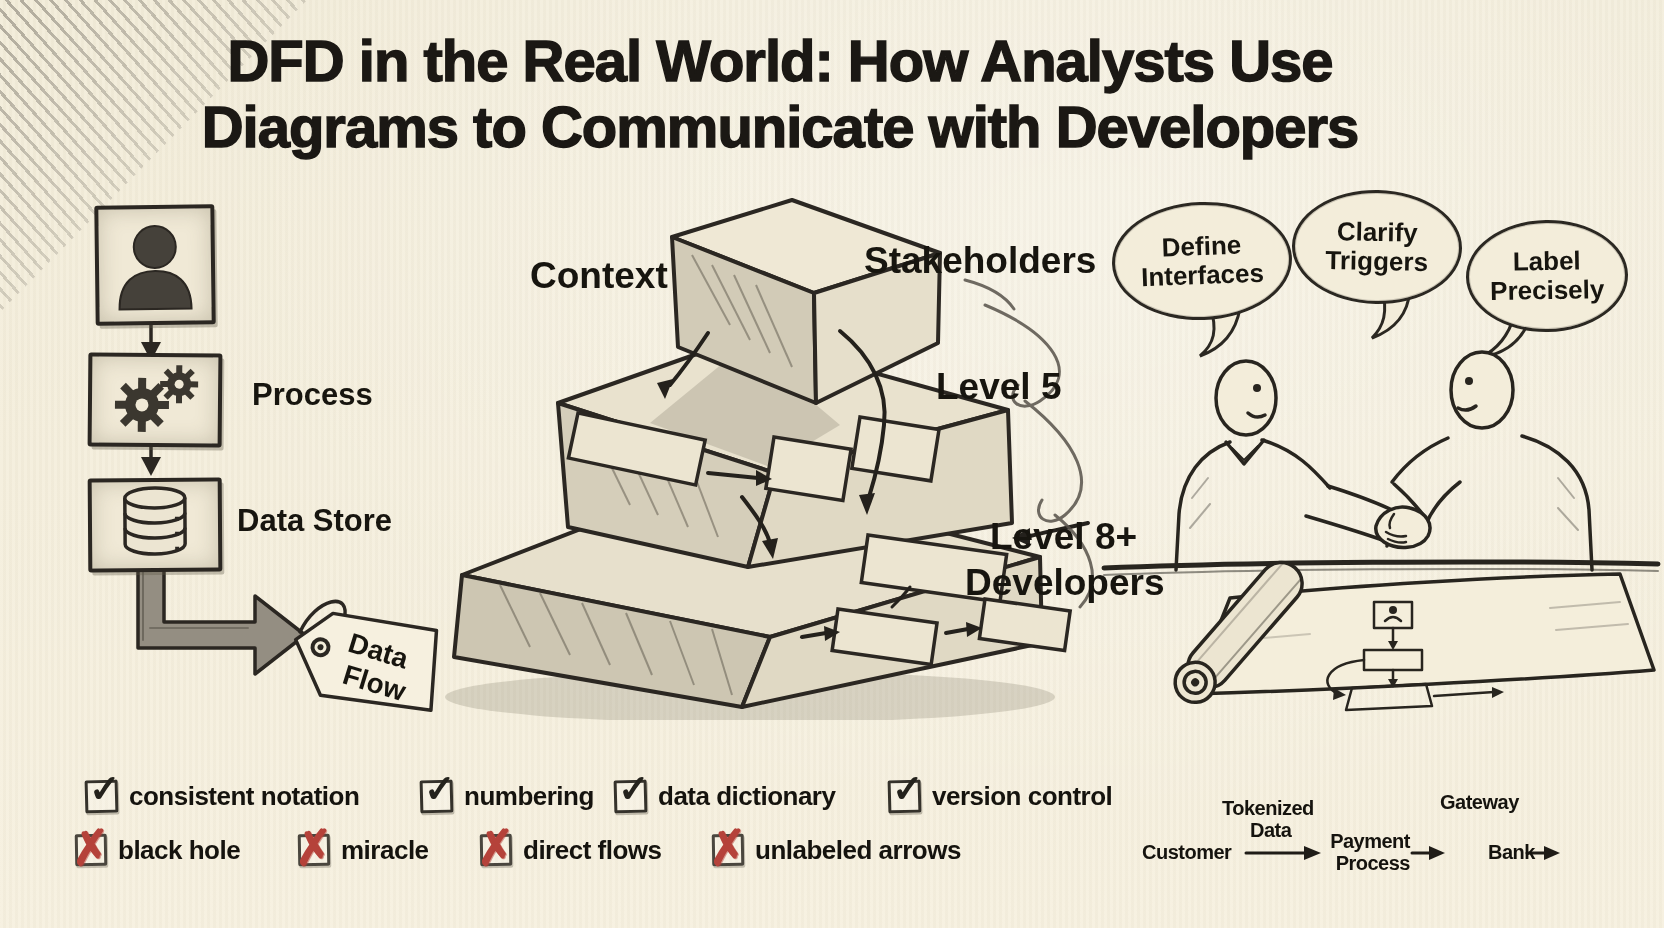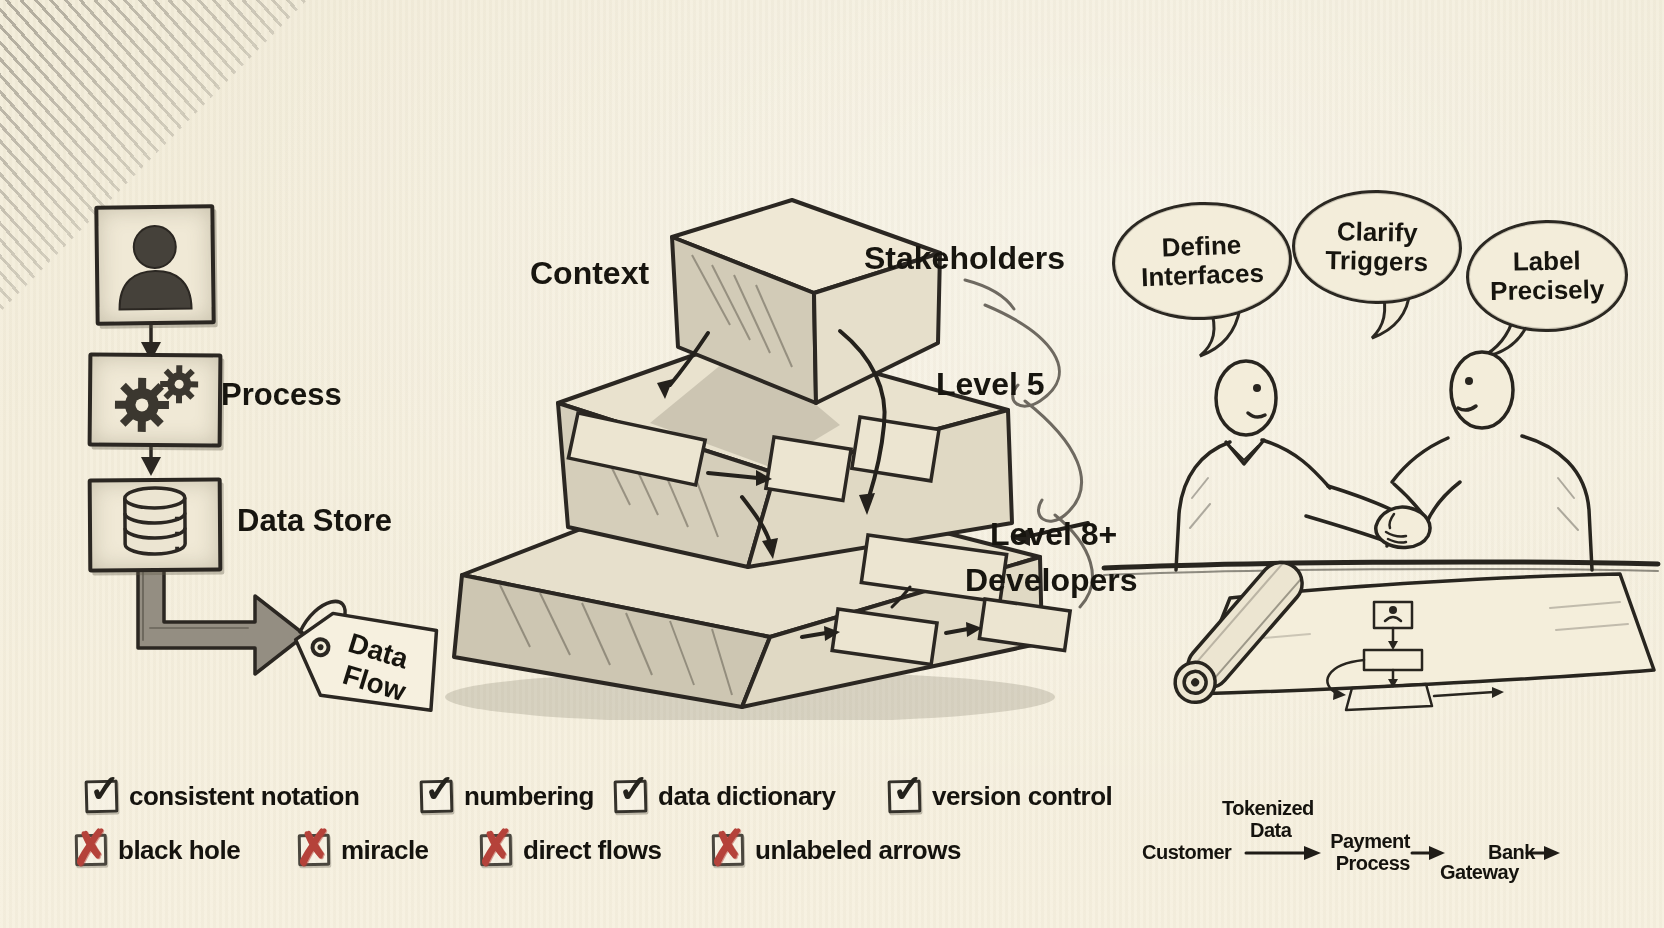--- a/index.html
+++ b/index.html
@@ -26,21 +26,21 @@
     position:absolute;left:40px;top:28px;width:1480px;text-align:center;
     font-weight:bold;font-size:58px;line-height:66px;letter-spacing:-1px;
     color:#1b1814;-webkit-text-stroke:1.4px #1b1814;
   }
   .sketch-box{
     position:absolute;border:4px solid #2b2722;border-radius:3px;background:#f0e9d6;
     box-shadow:3px 4px 0 -1px rgba(95,88,72,.35), inset 0 0 22px rgba(95,85,62,.28);
     transform:rotate(-0.7deg);
   }
   .legend-label{position:absolute;font-weight:bold;font-size:31px;line-height:37px;color:#17150f;}
-  .pyr-label{position:absolute;font-weight:bold;font-size:32px;color:#17150f;white-space:nowrap;}
+  .pyr-label{position:absolute;font-weight:bold;font-size:37px;color:#17150f;white-space:nowrap;}
   .bubble{
     position:absolute;border:3.5px solid #2b2822;border-radius:50%;background:#f3edda;
     display:flex;align-items:center;justify-content:center;text-align:center;
     font-weight:bold;font-size:26px;line-height:29px;color:#17150f;
     box-shadow:inset 0 0 0 1px rgba(43,40,34,.2);
   }
   .check-item,.cross-item{position:absolute;display:flex;align-items:center;gap:11px;
     font-weight:bold;font-size:26px;letter-spacing:-0.5px;color:#15130e;white-space:nowrap;}
   .checkbox{position:relative;width:27px;height:27px;border:3.5px solid #35322b;border-radius:2px;
     background:rgba(255,255,255,.18);transform:rotate(-1.5deg);box-shadow:1px 2px 0 rgba(90,84,70,.35);flex:0 0 auto;}
@@ -52,20 +52,24 @@
   .mf{position:absolute;font-weight:bold;font-size:20px;letter-spacing:-0.5px;color:#15130e;white-space:nowrap;}
   .mf-proc{width:96px;text-align:right;line-height:22px;white-space:normal;}
 </style>
 </head>
 <body>
 
 <div id="canvas">
 
   <div class="corner-hatch"></div>
 
+  <div class="title">
+    <div>DFD in the Real World: How Analysts Use</div>
+    <div>Diagrams to Communicate with Developers</div>
+  </div>
 
   <svg style="left:0;top:0" width="1664" height="928" viewBox="0 0 1664 928">
     <g stroke="#2b2722" stroke-width="3.5" stroke-linecap="round" stroke-linejoin="round">
 
       <line x1="151" y1="322" x2="151" y2="344"></line>
       <polygon points="141,342 161,342 151,361" fill="#2b2722" stroke="none"></polygon>
 
       <line x1="151" y1="441" x2="151" y2="459"></line>
       <polygon points="141,457 161,457 151,476" fill="#2b2722" stroke="none"></polygon>
 
@@ -138,21 +142,21 @@
               <rect x="-3" y="10" width="6" height="9"></rect>
            <rect x="-19" y="-3" width="9" height="6"></rect>
               <rect x="10" y="-3" width="9" height="6"></rect>
             </g>
           </g>
         <circle r="12"></circle>
           <circle r="4.5" fill="#f0e9d6"></circle>
       </g>
     </svg>
   </div>
-  <div class="legend-label" style="left:221px;top:376px">Process</div>
+  <div class="legend-label" style="left:252px;top:376px">Process</div>
 
   <div class="sketch-box" style="left:88px;top:478px;width:126px;height:86px;transform:rotate(-0.4deg)">
     <svg style="left:0;top:0" width="126" height="86" viewBox="0 0 126 86">
       <g transform="translate(63,16)" stroke="#2b2722" stroke-width="3.5" fill="#ece5d2">
         <path d="M-30,0 L-30,46 A30,10 0 0 0 30,46 L30,0"></path>
         <path d="M-30,15 A30,10 0 0 0 30,15" fill="none"></path>
         <path d="M-30,30 A30,10 0 0 0 30,30" fill="none"></path>
         <ellipse cx="0" cy="0" rx="30" ry="10"></ellipse>
         <rect x="20" y="19" width="4" height="4" fill="#2b2722" stroke="none"></rect>
         <rect x="20" y="34" width="4" height="4" fill="#2b2722" stroke="none"></rect>
@@ -374,16 +378,16 @@
     <span class="crossbox">
         <span class="cross">✗</span>
       </span>
     <span>unlabeled arrows</span>
   </div>
 
   <div class="mf" style="left:1222px;top:797px">Tokenized</div>
   <div class="mf" style="left:1250px;top:819px">Data</div>
   <div class="mf" style="left:1142px;top:841px">Customer</div>
   <div class="mf mf-proc" style="left:1314px;top:830px">Payment Process</div>
-  <div class="mf" style="left:1440px;top:861px">Gateway</div>
+  <div class="mf" style="left:1440px;top:791px">Gateway</div>
   <div class="mf" style="left:1488px;top:841px">Bank</div>
 
 </div>
 
 </body></html>

